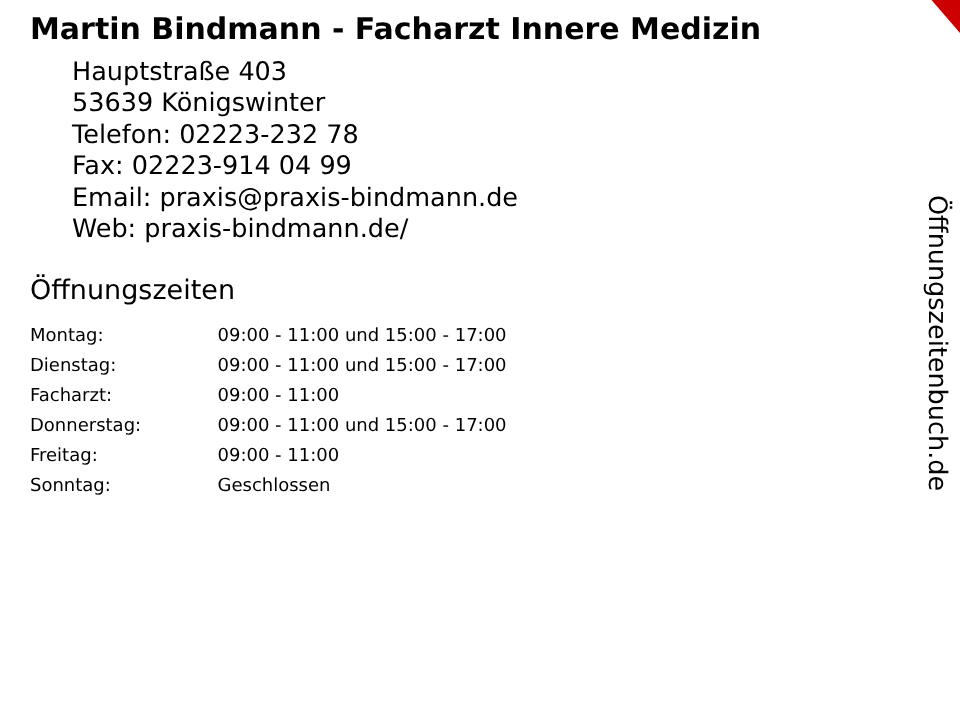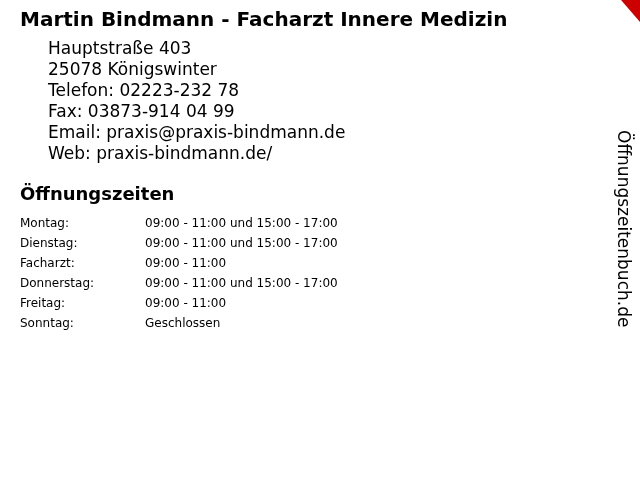--- a/index.html
+++ b/index.html
@@ -39,21 +39,21 @@
   }
   .contact .line {
     white-space: nowrap;
   }
   .hours-heading {
     position: absolute;
     left: 20px;
     top: 183px;
     margin: 0;
     font-size: 18px;
-    font-weight: bold;
+    font-weight: normal;
     line-height: 21px;
     white-space: nowrap;
     text-align: center;
   }
   .hours {
     position: absolute;
     left: 20px;
     top: 213px;
     font-size: 12px;
     line-height: 20px;
@@ -90,23 +90,23 @@
 </style>
 </head>
 <body style="background: rgb(255, 255, 255); color: rgb(0, 0, 0);">
 
 <div class="page">
 
   <h1 class="title">Martin Bindmann - Facharzt Innere Medizin</h1>
 
   <div class="contact">
     <div class="line">Hauptstraße 403</div>
-    <div class="line">25078 Königswinter</div>
+    <div class="line">53639 Königswinter</div>
     <div class="line">Telefon: 02223-232 78</div>
-    <div class="line">Fax: 03873-914 04 99</div>
+    <div class="line">Fax: 02223-914 04 99</div>
     <div class="line">Email: praxis@praxis-bindmann.de</div>
     <div class="line">Web: praxis-bindmann.de/</div>
   </div>
 
   <h2 class="hours-heading">Öffnungszeiten</h2>
 
   <div class="hours">
     <div class="row">
       <span class="day">Montag:</span><span class="time">09:00 - 11:00 und 15:00 - 17:00</span>
     </div>

